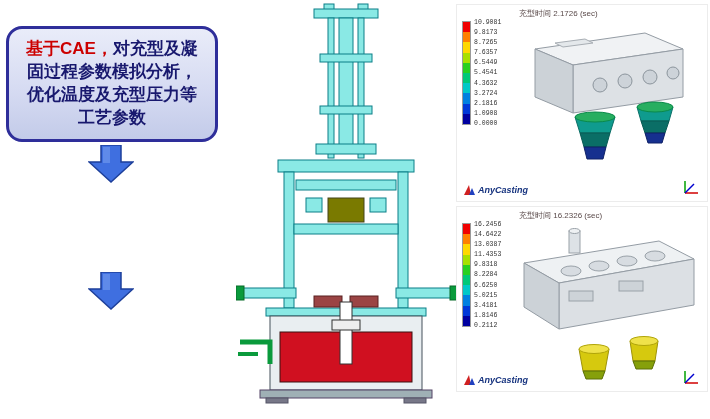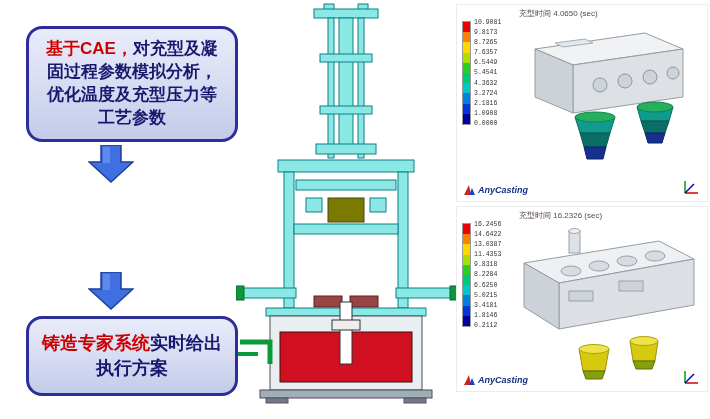--- a/index.html
+++ b/index.html
@@ -9,21 +9,21 @@
     background:#ffffff; overflow:hidden; margin:0 auto;
   }
 
   
   .flow-box {
     position:absolute; left:6px; width:212px;
     border:3px solid #2e2e9a; border-radius:16px;
     background:linear-gradient(180deg,#e9ecf9 0%, #d6dbf2 55%, #c3cbe9 100%);
     display:flex; align-items:center; justify-content:center;
     padding:6px 10px; text-align:center;
-    font-weight:bold; color:#18186e;margin-left:20px;
+    font-weight:bold; color:#18186e;
   }
   .flow-box .hl { color:#cc0000; }
   #box1 { top:26px;  height:116px; font-size:17px; line-height:1.35; }
   #box2 { top:186px; height:85px;  font-size:17px; line-height:1.35; }
   #box3 { top:316px; height:80px;  font-size:18px; line-height:1.4; }
   .down-arrow { position:absolute; left:88px; }
   #arrow1 { top:145px; }
   #arrow2 { top:272px; }
 
   
@@ -78,23 +78,20 @@
     <polygon points="13,0 33,0 33,17 45,17 23,37 1,17 13,17" fill="#3f6fe0" stroke="#1d3f9a" stroke-width="1.5"></polygon>
     <polygon points="15,2 22,2 22,18 15,18" fill="#6e96ec" opacity="0.7"></polygon>
   </svg>
 
 
   <svg id="arrow2" class="down-arrow" width="46" height="38" viewBox="0 0 46 38">
     <polygon points="13,0 33,0 33,17 45,17 23,37 1,17 13,17" fill="#3f6fe0" stroke="#1d3f9a" stroke-width="1.5"></polygon>
     <polygon points="15,2 22,2 22,18 15,18" fill="#6e96ec" opacity="0.7"></polygon>
   </svg>
 
-  <div class="flow-box" id="box3">
-    <div><span class="hl">铸造专家系统</span><span>实时给出执行方案</span></div>
-  </div>
 
   <svg class="machine" width="222" height="404" viewBox="0 0 222 404">
     <g stroke="#0b7f87" stroke-width="1" fill="#8ae9e5">
 
       <rect x="88" y="2" width="10" height="6"></rect>
       <rect x="122" y="2" width="10" height="6"></rect>
       <rect x="78" y="7" width="64" height="9"></rect>
 
       <rect x="92" y="16" width="6" height="140"></rect>
       <rect x="122" y="16" width="6" height="140"></rect>
@@ -133,21 +130,21 @@
 
     <path d="M4 340 h30 v22" fill="none" stroke="#0a9a3c" stroke-width="5"></path>
     <path d="M2 352 h20" fill="none" stroke="#0a9a3c" stroke-width="4"></path>
 
     <rect x="24" y="388" width="172" height="8" fill="#9fb0b5" stroke="#546"></rect>
     <rect x="30" y="396" width="22" height="5" fill="#778" stroke="#556"></rect>
     <rect x="168" y="396" width="22" height="5" fill="#778" stroke="#556"></rect>
   </svg>
 
   <div class="sim" id="sim1">
-    <div class="sim-title">充型时间  4.0650 (sec)</div>
+    <div class="sim-title">充型时间  2.1726 (sec)</div>
 
     <div class="legend">
       <div class="legend-bar"></div>
       <div class="legend-labels">
         <span>10.9081</span>
         <span>9.8173</span>
         <span>8.7265</span>
         <span>7.6357</span>
         <span>6.5449</span>
         <span>5.4541</span>

